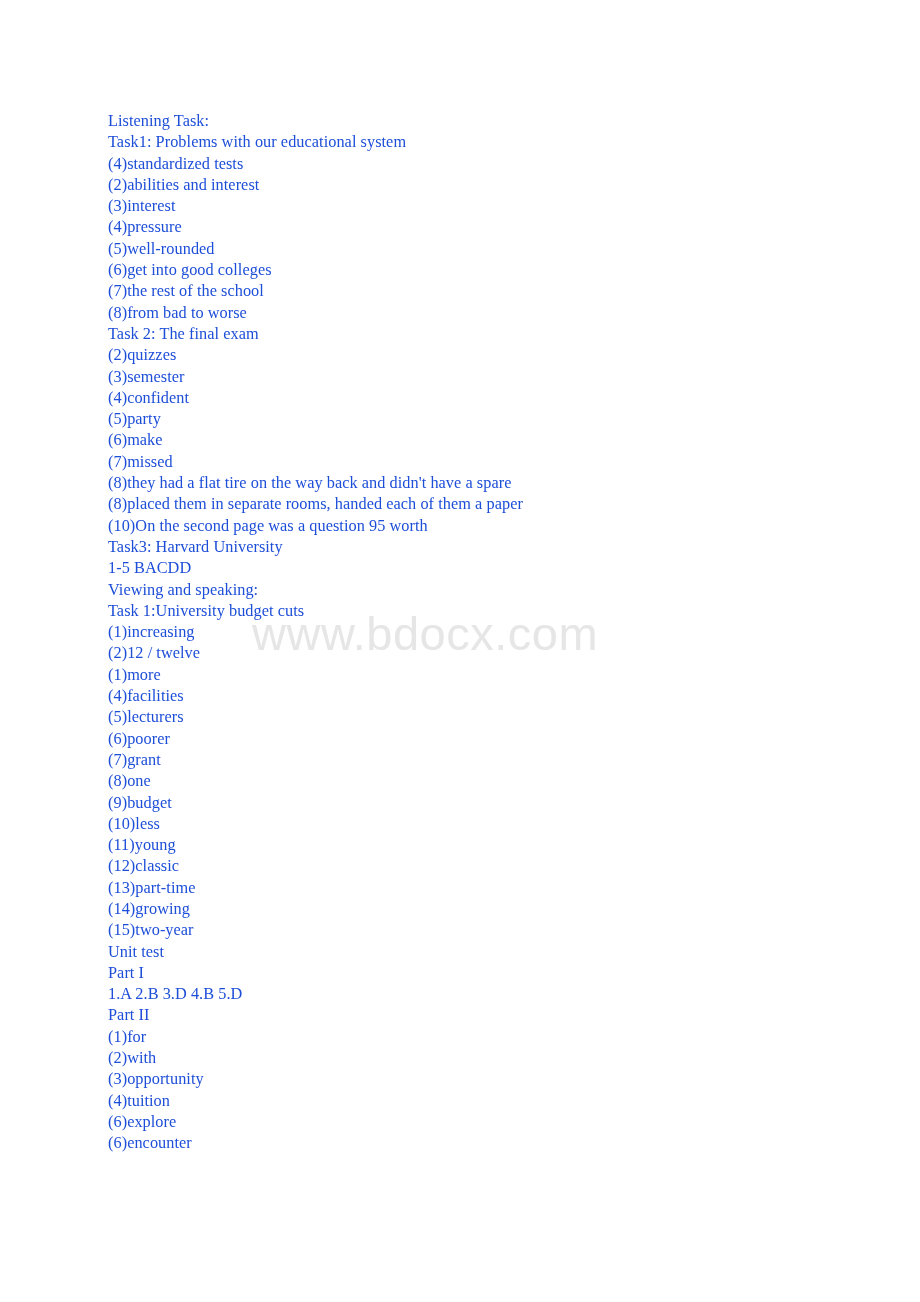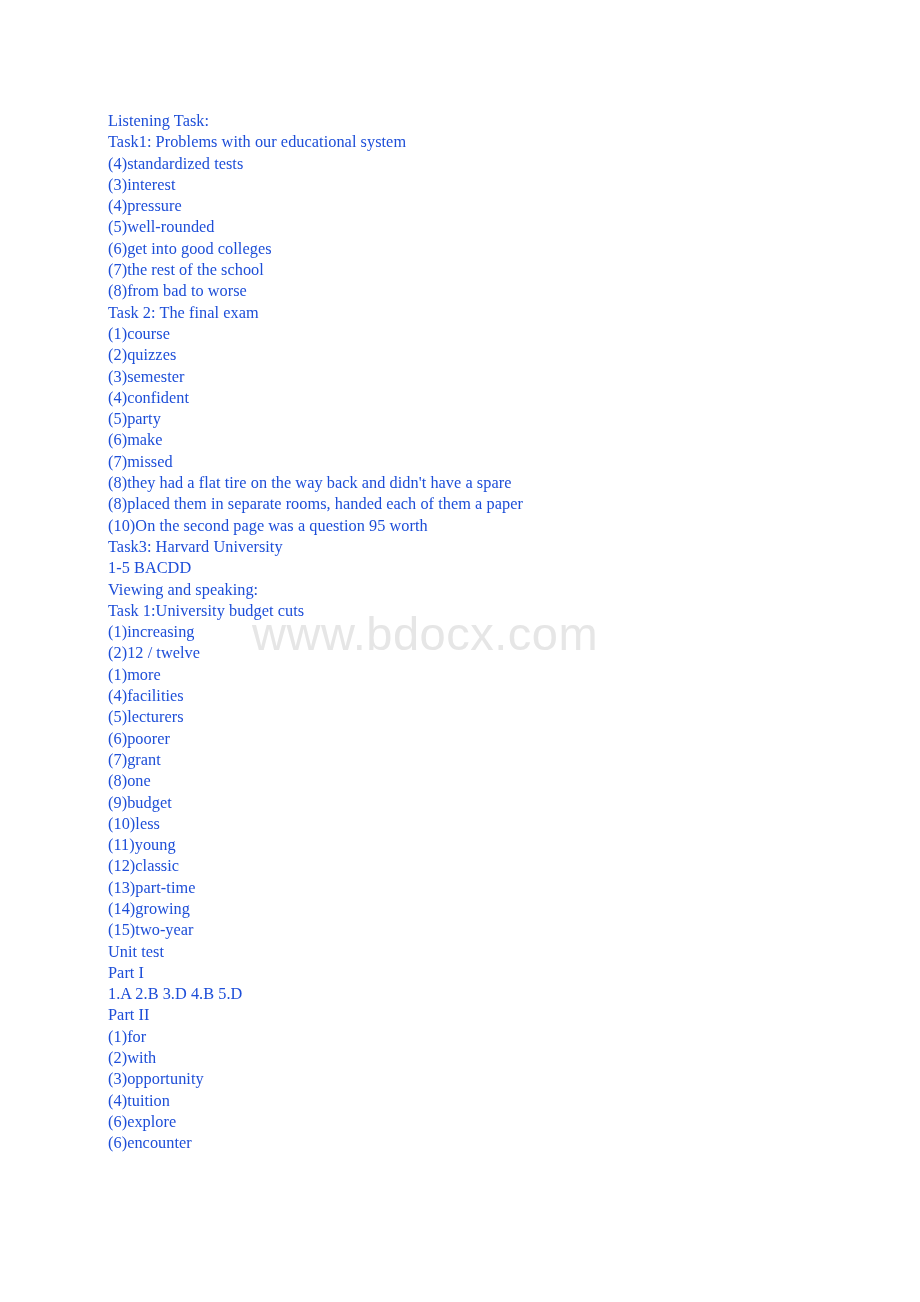--- a/index.html
+++ b/index.html
@@ -56,28 +56,28 @@
 <body>
 
 <div id="page">
 
   <div id="watermark">www.bdocx.com</div>
 
   <div id="doc-body">
       <div class="doc-line">Listening Task:</div>
       <div class="doc-line">Task1: Problems with our educational system</div>
       <div class="doc-line">(4)standardized tests</div>
+      <div class="doc-line">(2)abilities and interest</div>
       <div class="doc-line">(3)interest</div>
       <div class="doc-line">(4)pressure</div>
       <div class="doc-line">(5)well-rounded</div>
       <div class="doc-line">(6)get into good colleges</div>
       <div class="doc-line">(7)the rest of the school</div>
       <div class="doc-line">(8)from bad to worse</div>
       <div class="doc-line">Task 2: The final exam</div>
-      <div class="doc-line">(1)course</div>
       <div class="doc-line">(2)quizzes</div>
       <div class="doc-line">(3)semester</div>
       <div class="doc-line">(4)confident</div>
       <div class="doc-line">(5)party</div>
       <div class="doc-line">(6)make</div>
       <div class="doc-line">(7)missed</div>
       <div class="doc-line">(8)they had a flat tire on the way back and didn't have a spare</div>
       <div class="doc-line">(8)placed them in separate rooms, handed each of them a paper</div>
       <div class="doc-line">(10)On the second page was a question 95 worth</div>
       <div class="doc-line">Task3: Harvard University</div>

